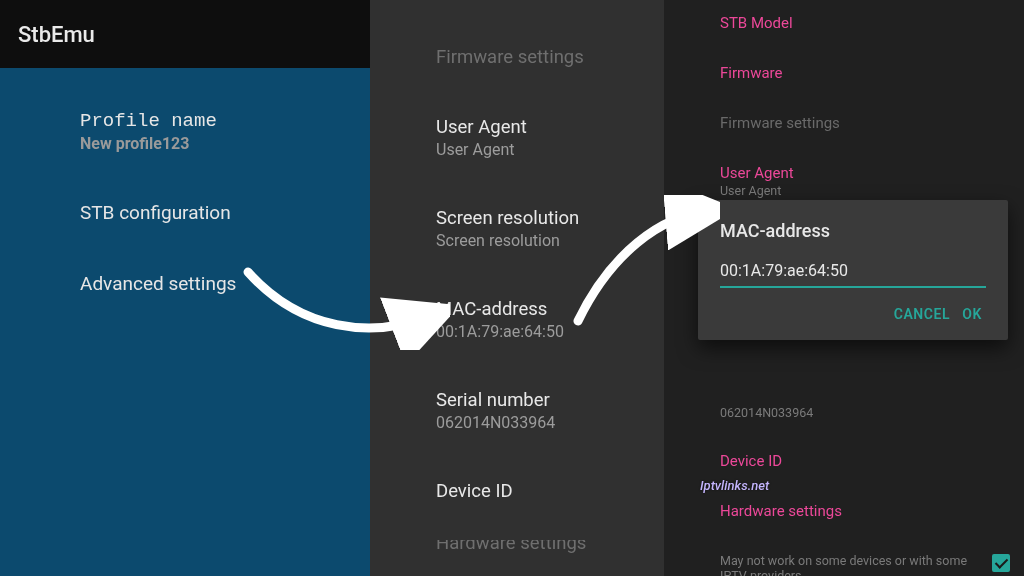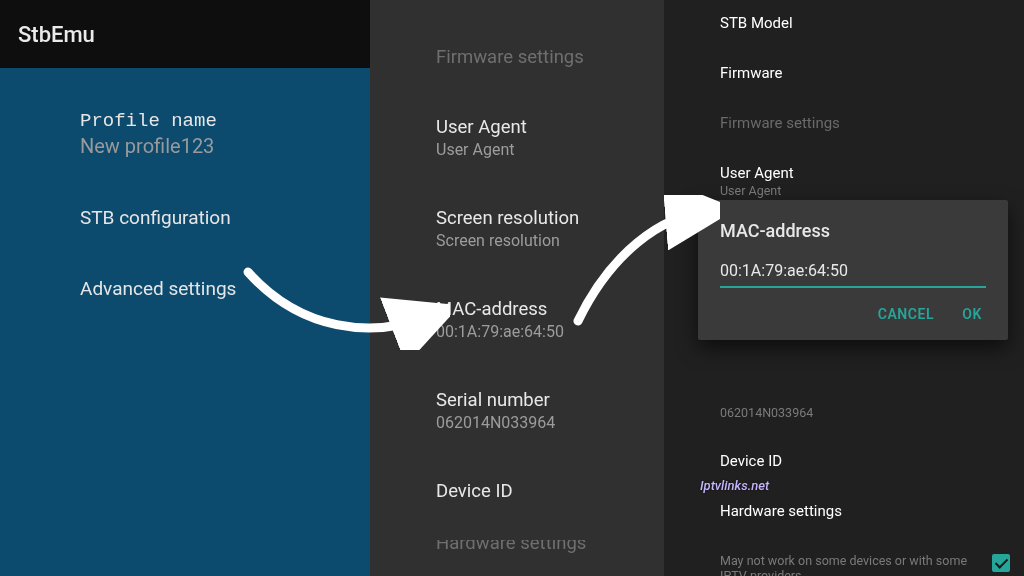--- a/index.html
+++ b/index.html
@@ -14,48 +14,48 @@
 
   
   .appbar { height: 68px; background: #0e0e0e; display: flex; align-items: center; padding-left: 18px; }
   .appbar span { color: #eaeaea; font-size: 22px; font-weight: 500; }
 
   
   .left-list { padding-top: 28px; }
   .left-item { padding: 14px 0 14px 80px; cursor: pointer; }
   .left-item.two .title { margin-bottom: 2px; font-family: Liberation Mono, monospace; }
   .left-item .title { color: #e6e6e6; font-size: 19px; }
-  .left-item .sub   { color: #9a9a9a; font-size: 20px; }
+  .left-item .sub   { color: #9a9a9a; font-size: 16px; font-weight: bold; }
   .left-item + .left-item { margin-top: 20px; }
 
   
   .mid-list { padding-top: 0; }
   .mid-item { padding: 10px 0 10px 66px; cursor: pointer; }
   .mid-item .title { color: #e8e8e8; font-size: 18.5px; }
   .mid-item .sub   { color: #9c9c9c; font-size: 16px; margin-top: 2px; }
   .mid-item.disabled .title, .mid-item.disabled .sub { color: #6f6f6f; }
   .mid-spacer-md { height: 28px; }
   .mid-firmware-top { color:#6f6f6f; font-size:18.5px; padding-left:66px; height:8px; overflow:hidden; line-height:0; position:relative; top:-6px;}
 
   
   .right-list { padding-top: 6px; }
   .right-item { padding: 8px 40px 8px 56px; }
-  .right-item .title { color: #ffffff; font-size: 15px; }
+  .right-item .title { color: #ec4899; font-size: 15px; }
   .right-item .sub   { color: #7a7a7a; font-size: 12.5px; margin-top: 1px; }
   .right-item.dim .title { color: #6a6a6a; }
   .right-sep { height: 16px; }
   .right-item.check { position: relative; }
   .checkbox { position:absolute; right: 14px; top: 10px; width:18px; height:18px; border:2px solid #26a69a; background:#26a69a; border-radius:2px; }
   .checkbox::after { content:""; position:absolute; left:4px; top:0px; width:5px; height:10px; border-right:2px solid #1b1b1b; border-bottom:2px solid #1b1b1b; transform:rotate(45deg); }
 
   
   .dialog { position:absolute; left: 698px; top: 200px; width: 310px; background:#3a3a3a; border-radius:2px; box-shadow: 0 8px 20px rgba(0,0,0,0.6); padding: 20px 22px 10px 22px; }
   .dialog-title { color:#e8e8e8; font-size:18px; font-weight:500; margin-bottom:18px; }
   .dialog-input { width:100%; background:transparent; border:none; border-bottom:2px solid #26a69a; color:#e8e8e8; font-size:16px; padding: 2px 0 6px 0; outline:none; font-family:inherit; }
-  .dialog-actions { display:flex; justify-content:flex-end; gap: 28px; padding: 18px 4px 8px 0; }
+  .dialog-actions { display:flex; justify-content:flex-end; gap: 12px; padding: 18px 4px 8px 0; }
   .dialog-actions button { background:none; border:none; color:#26a69a; font-size:14px; font-weight:600; letter-spacing:0.6px; cursor:pointer; font-family:inherit; }
 
   
   .watermark { position:absolute; left: 700px; top: 478px; color:#c4b5fd; font-size:13px; font-weight:500; text-shadow:0 0 2px rgba(0,0,0,.6);font-style:italic; }
 
   
   svg.arrow { position:absolute; pointer-events:none; }
 </style>
 </head>
 <body>

